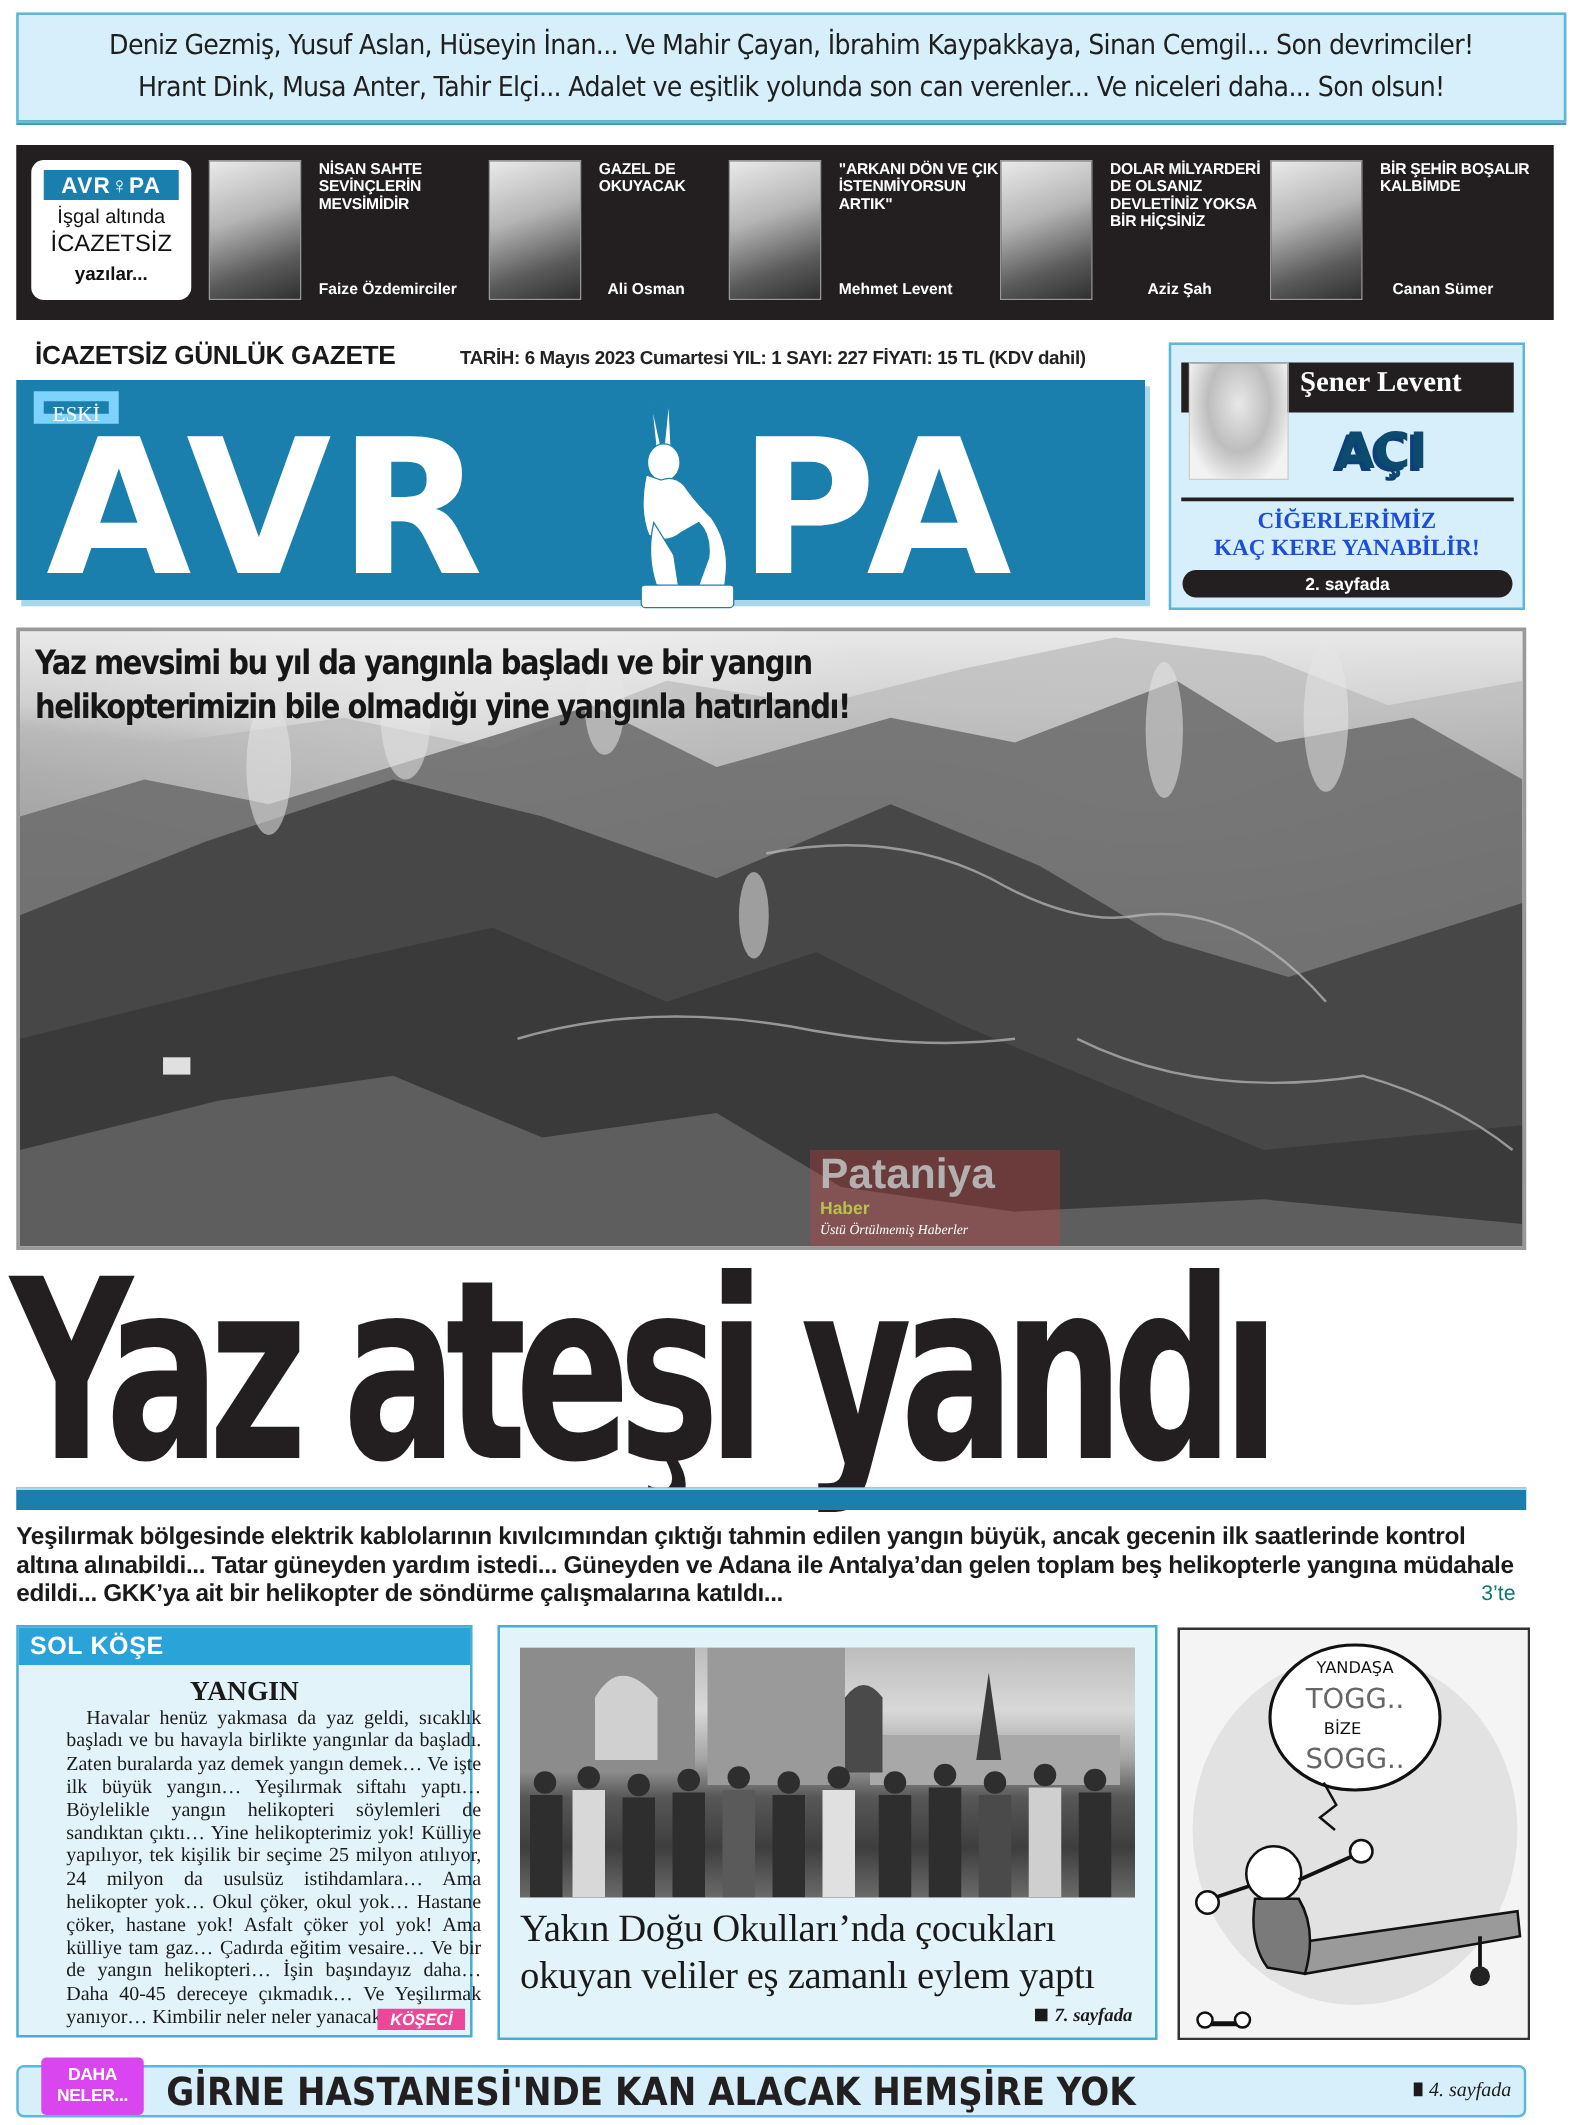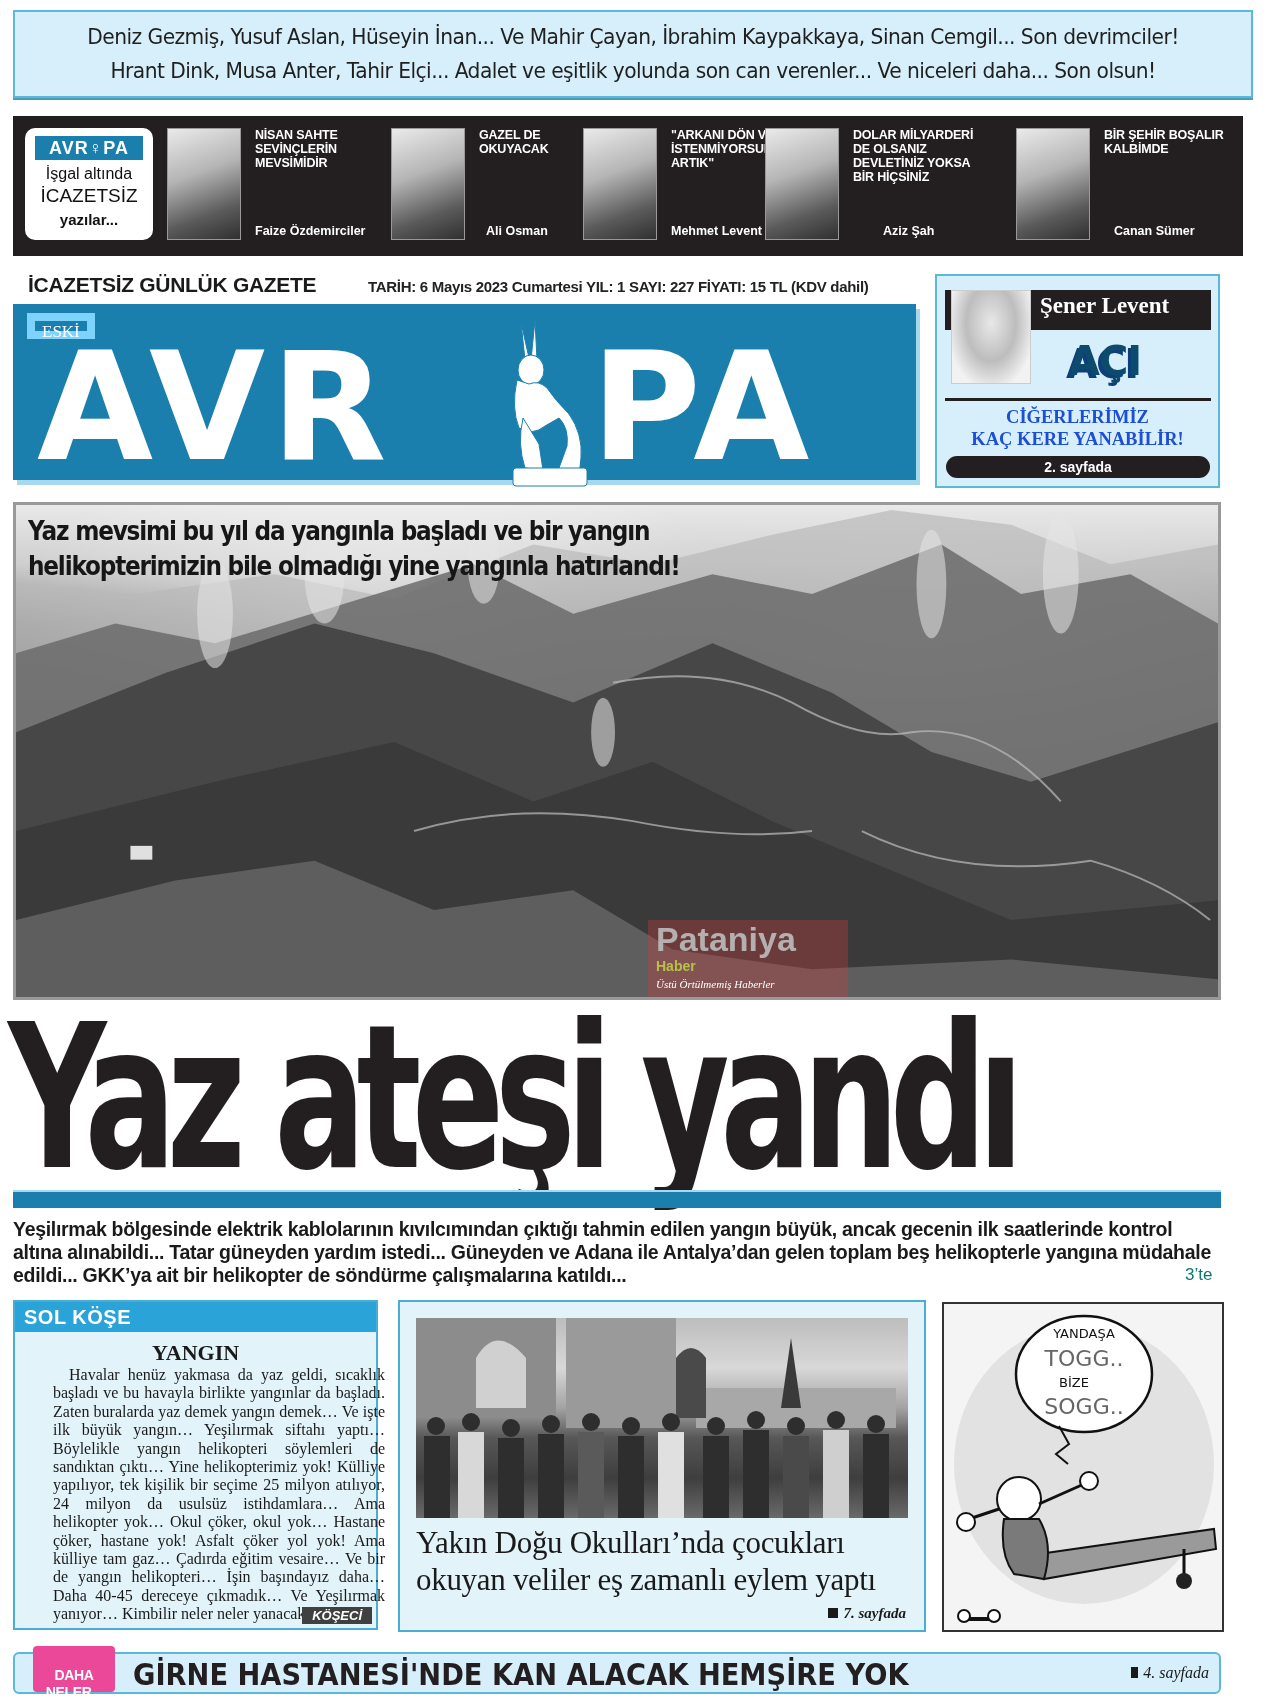--- a/index.html
+++ b/index.html
@@ -158,21 +158,21 @@
   }
   .sk-title {
     position: absolute; left: 0; top: 38px; width: 100%; text-align: center;
     font-family: "Liberation Serif", serif; font-weight: bold; font-size: 22px;
   }
   .sk-body {
     position: absolute; left: 18px; top: 64px; width: 332px; font-family: "Liberation Serif", serif;
     font-size: 16px; line-height: 18.4px; text-align: justify; text-indent: 16px; color: #1a1a1a; margin-left: 20px;
   }
   .sk-badge {
-    position: absolute; right: 4px; bottom: 4px; background: #404040; color: #fff;
+    position: absolute; right: 4px; bottom: 4px; background: #ec4899; color: #fff;
     font-weight: bold; font-style: italic; font-size: 13px; padding: 1px 10px;
   }
 
   
   .school {
     left: 398px; top: 1300px; width: 528px; height: 332px; background: #e3f3fa; border: 2px solid #4aaed4;
   }
   .school-photo {
     position: absolute; left: 16px; top: 16px; width: 492px; height: 200px;
     background:
@@ -194,23 +194,23 @@
     left: 942px; top: 1302px; width: 282px; height: 330px; background: #fff; border: 2px solid #333;
     overflow: hidden;
   }
 
   
   .bottom {
     left: 13px; top: 1652px; width: 1208px; height: 42px; background: #d7effa; border: 2px solid #5bb8d6;
     border-radius: 6px;
   }
   .daha {
-    position: absolute; left: 18px; top: -8px; width: 82px; height: 46px; background: #ec4899;
+    position: absolute; left: 18px; top: -8px; width: 82px; height: 46px; background: #d946ef;
     border-radius: 4px; color: #fff; font-weight: bold; font-size: 14px; line-height: 17px;
-    text-align: center; padding-top: 21px; letter-spacing: -0.3px;
+    text-align: center; padding-top: 5px; letter-spacing: -0.3px;
   }
   .bottom-headline {
     position: absolute; left: 118px; top: 1px; font-family: "DejaVu Sans", sans-serif; font-weight: bold;
     font-size: 31px; line-height: 38px; color: #231f20; letter-spacing: 0px; transform: scaleX(0.88);
     transform-origin: left top; white-space: nowrap;
   }
   .bottom-page {
     position: absolute; right: 10px; top: 10px; font-family: "Liberation Serif", serif;
     font-style: italic; font-size: 16px; color: #1a1a1a;
   }
@@ -240,21 +240,21 @@
   <div class="abs col-item" style="left:378px;width:200px;">
     <div class="col-photo"></div>
     <div class="col-title">GAZEL DE OKUYACAK</div>
     <div class="col-author" style="left:95px;">Ali Osman</div>
   </div>
   <div class="abs col-item" style="left:570px;width:220px;">
     <div class="col-photo"></div>
     <div class="col-title">"ARKANI DÖN VE ÇIK İSTENMİYORSUN ARTIK"</div>
     <div class="col-author">Mehmet Levent</div>
   </div>
-  <div class="abs col-item" style="left:752px;width:220px;padding-left:36px;">
+  <div class="abs col-item" style="left:787px;width:220px;padding-left:36px;">
     <div class="col-photo"></div>
     <div class="col-title">DOLAR MİLYARDERİ DE OLSANIZ DEVLETİNİZ YOKSA BİR HİÇSİNİZ</div>
     <div class="col-author" style="left:118px;">Aziz Şah</div>
   </div>
   <div class="abs col-item" style="left:1003px;width:220px;">
     <div class="col-photo"></div>
     <div class="col-title">BİR ŞEHİR BOŞALIR KALBİMDE</div>
     <div class="col-author" style="left:98px;">Canan Sümer</div>
   </div>
 </div>

